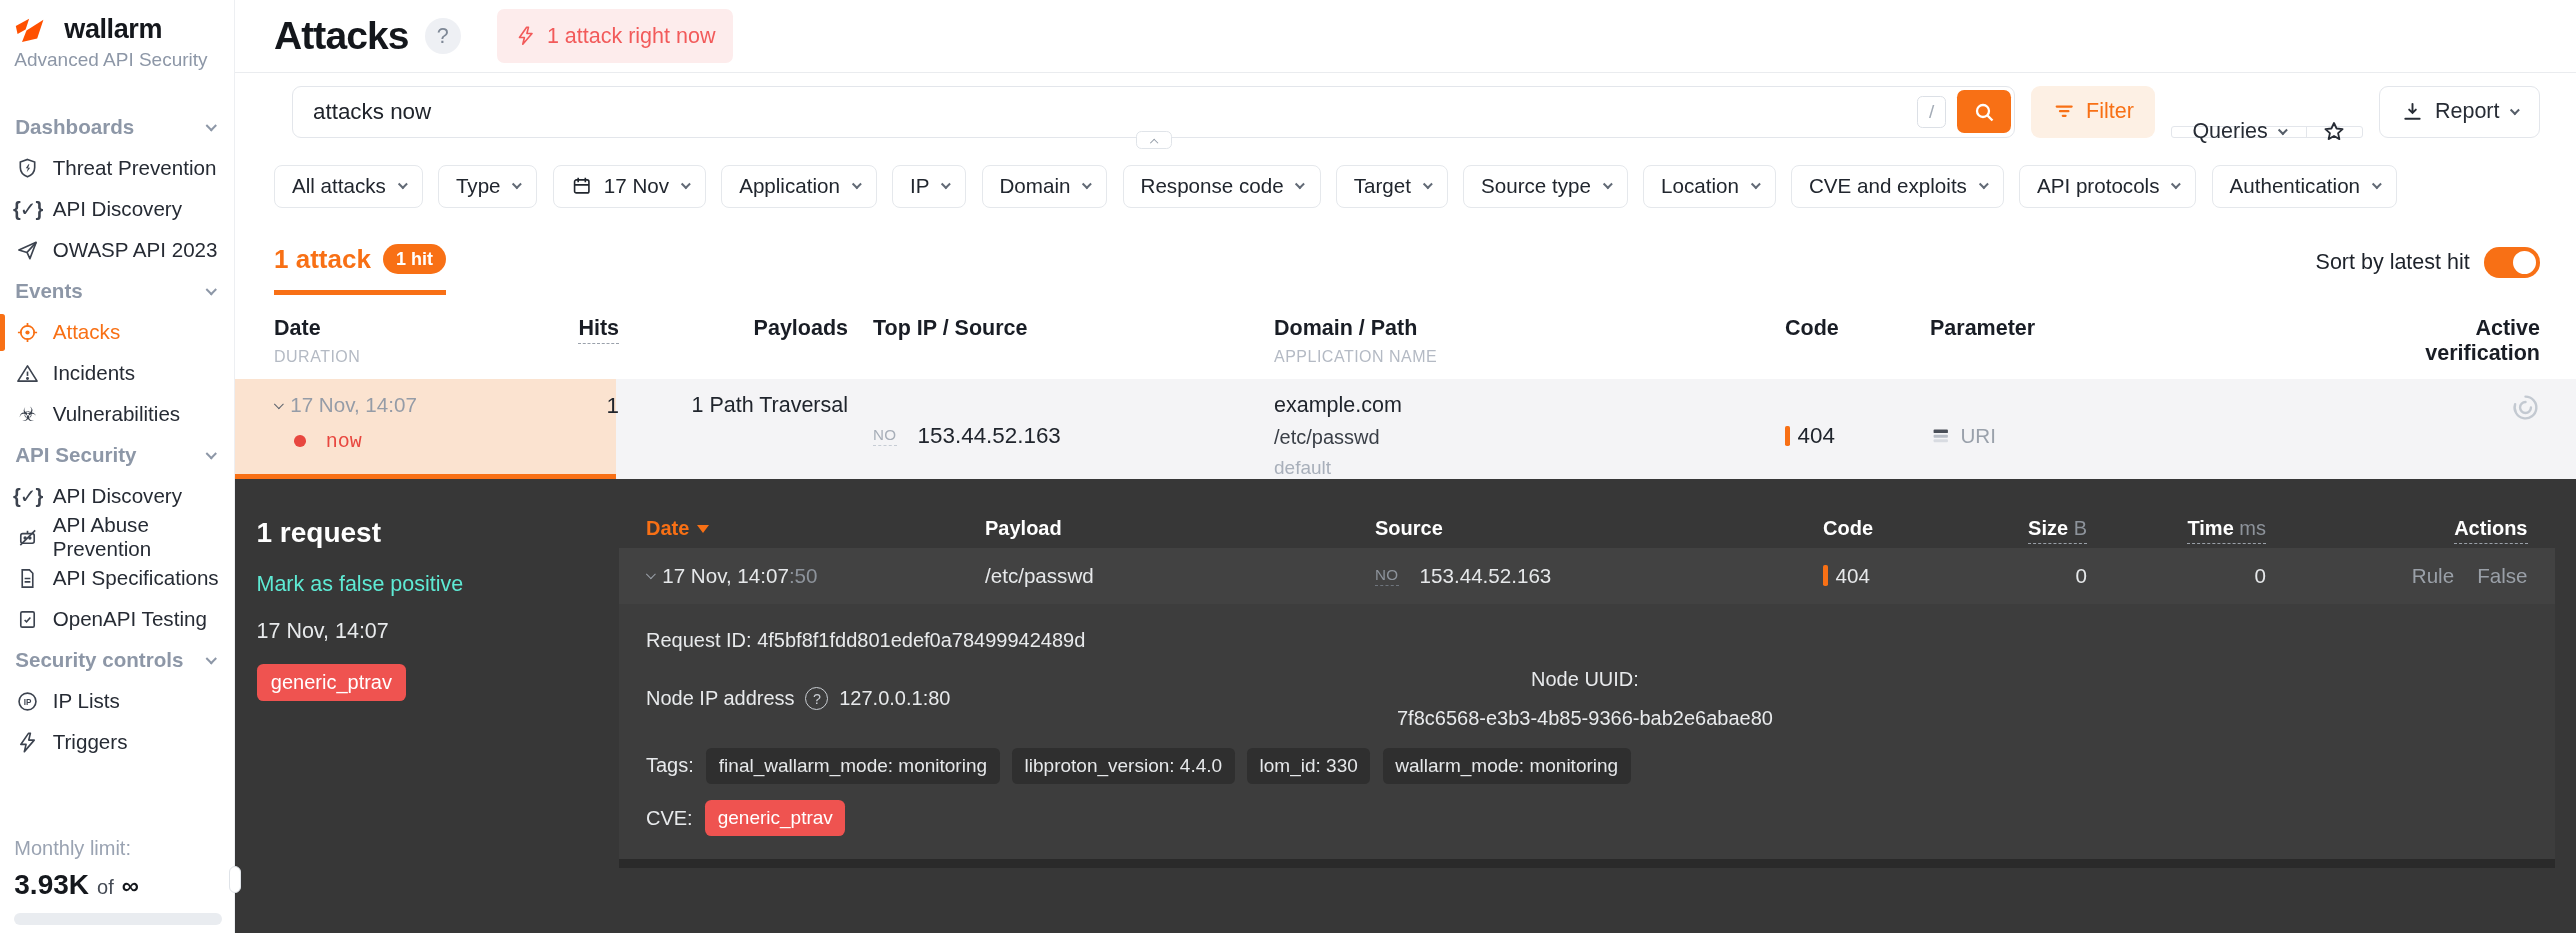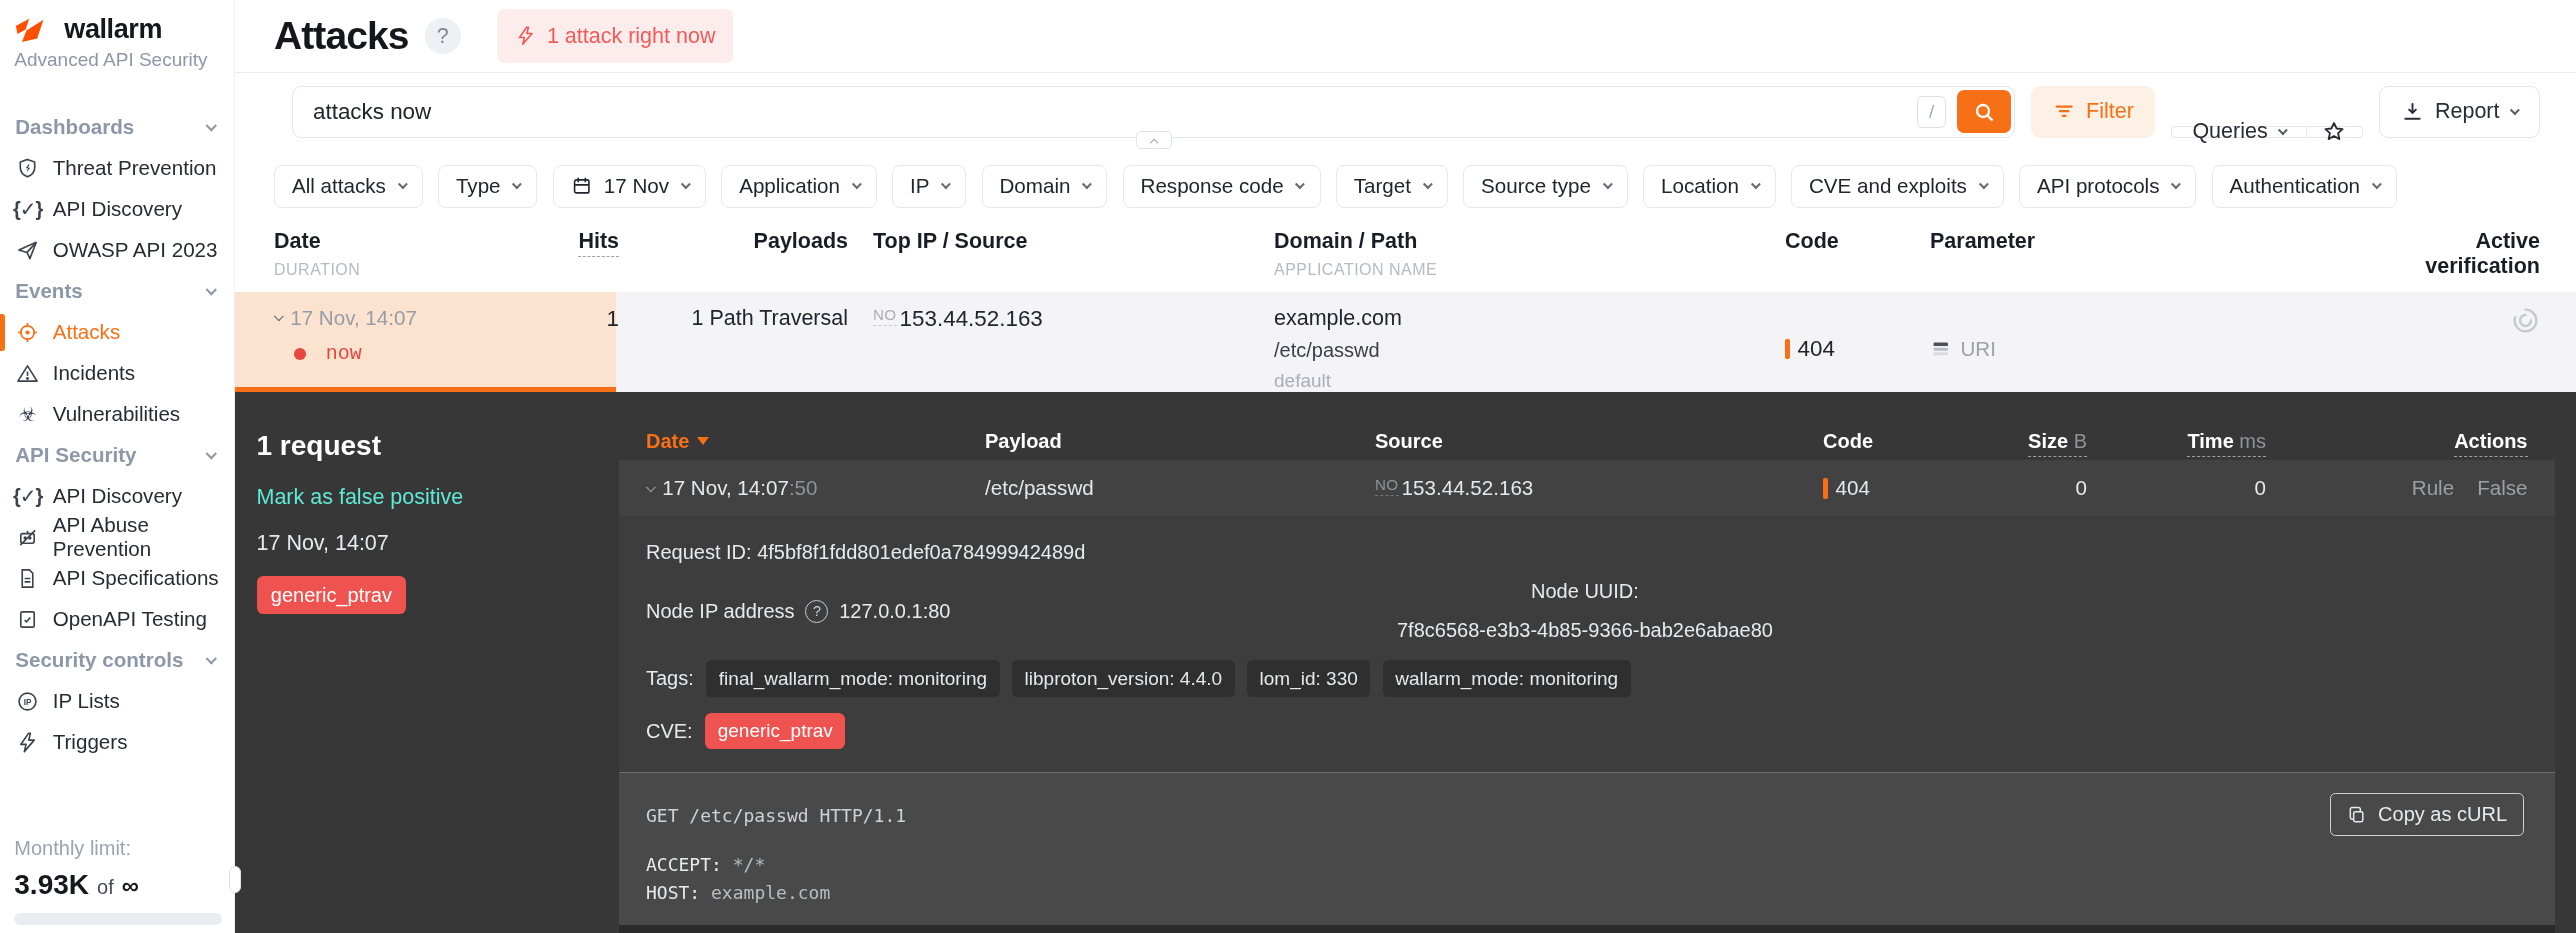--- a/index.html
+++ b/index.html
@@ -101,21 +101,21 @@
   .atk-row::before { content:""; position:absolute; left:0; top:0; bottom:0; width:381px;
     background:#fbe3d0; border-bottom:5.4px solid #f87015; }
   .atk-row > * { position:relative; }
   .row-date { display:flex; align-items:center; gap:9px; font-size:20.6px; color:#959ca7; }
   .row-date .chev { width:7.2px; height:7.2px; color:#5b626d; border-width:1.8px; }
   .row-now { margin:12.5px 0 0 20px; display:flex; align-items:center; gap:20px;
     font-size:20px; color:#e8473f;font-family:Liberation Mono, monospace; }
   .dot { width:11.7px; height:11.7px; border-radius:50%; background:#e8473f; }
   .row-hits { font-size:22.4px; color:#20252d; }
   .row-payload { font-size:21.5px; color:#20252d; }
-  .src-wrap { display:flex; align-items:flex-start; gap:3px; }
+  .src-wrap { display:flex; align-items:center; gap:21px; }
   .country-badge { font-size:15.2px; letter-spacing:0.4px; color:#a7aeb8;
     border-bottom:1.8px dashed #c6ccd4; padding-bottom:1.8px; }
   .src-ip { font-size:22.4px; color:#20252d; }
   .dom-domain { font-size:21.5px; color:#20252d; }
   .dom-path { font-size:20px; color:#3a3f47; margin-top:8px; }
   .dom-app { font-size:19px; color:#a8afba; margin-top:8px; }
   .code-wrap { display:flex; align-items:center; gap:8px; }
   .code-bar { width:4.5px; height:20.6px; border-radius:1.8px; background:#f87015; }
   .code-num { font-size:22.4px; color:#20252d; }
   .param-wrap { display:flex; align-items:center; gap:9px; font-size:20.6px; color:#9aa1ab; }
@@ -426,20 +426,30 @@
       <span class="chip">
           <span>API protocols</span>
           <span class="chev"></span>
         </span>
       <span class="chip">
           <span>Authentication</span>
           <span class="chev"></span>
         </span>
     </div>
 
+    <div class="list-bar">
+      <span class="attacks-tab">
+        <span class="count">1 attack</span>
+        <span class="hit-pill">1 hit</span>
+      </span>
+      <span class="sort-wrap">
+        <span class="sort-label">Sort by latest hit</span>
+        <span class="toggle"></span>
+      </span>
+    </div>
 
     <div class="atk-grid atk-head">
       <div>
         <div class="h-main">Date</div>
         <div class="h-sub">DURATION</div>
       </div>
       <div class="ta-r"><span class="h-main dash-u">Hits</span></div>
       <div class="ta-r h-main">Payloads</div>
       <div class="cell-pad-l h-main">Top IP / Source</div>
       <div>
@@ -562,34 +572,19 @@
             <span class="tag-chip">libproton_version: 4.4.0</span>
             <span class="tag-chip">lom_id: 330</span>
             <span class="tag-chip">wallarm_mode: monitoring</span>
           </div>
           <div class="cve-row">
             <span class="meta-line">CVE:</span>
             <span class="red-chip">generic_ptrav</span>
           </div>
         </div>
 
-        <div class="code-block">
-          <div class="req-line">GET /etc/passwd HTTP/1.1</div>
-          <div class="http-headers">
-            <div class="http-line"><span class="http-name">ACCEPT:</span> <span class="http-val">*/*</span></div>
-            <div class="http-line"><span class="http-name">HOST:</span> <span class="http-val">example.com</span></div>
-
-          </div>
-          <button class="curl-btn">
-            <svg width="20" height="20" viewBox="0 0 24 24" fill="none" stroke="currentColor" stroke-width="1.8">
-                <rect x="8" y="8" width="11" height="12" rx="2"></rect>
-                <path d="M16 8V5a2 2 0 0 0-2-2H6a2 2 0 0 0-2 2v10a2 2 0 0 0 2 2h2"></path>
-              </svg>
-            <span>Copy as cURL</span>
-          </button>
-        </div>
         <div class="bottom-strip"></div>
       </div>
     </div>
 
   </div>
 </div>
 
 
 </body></html>

